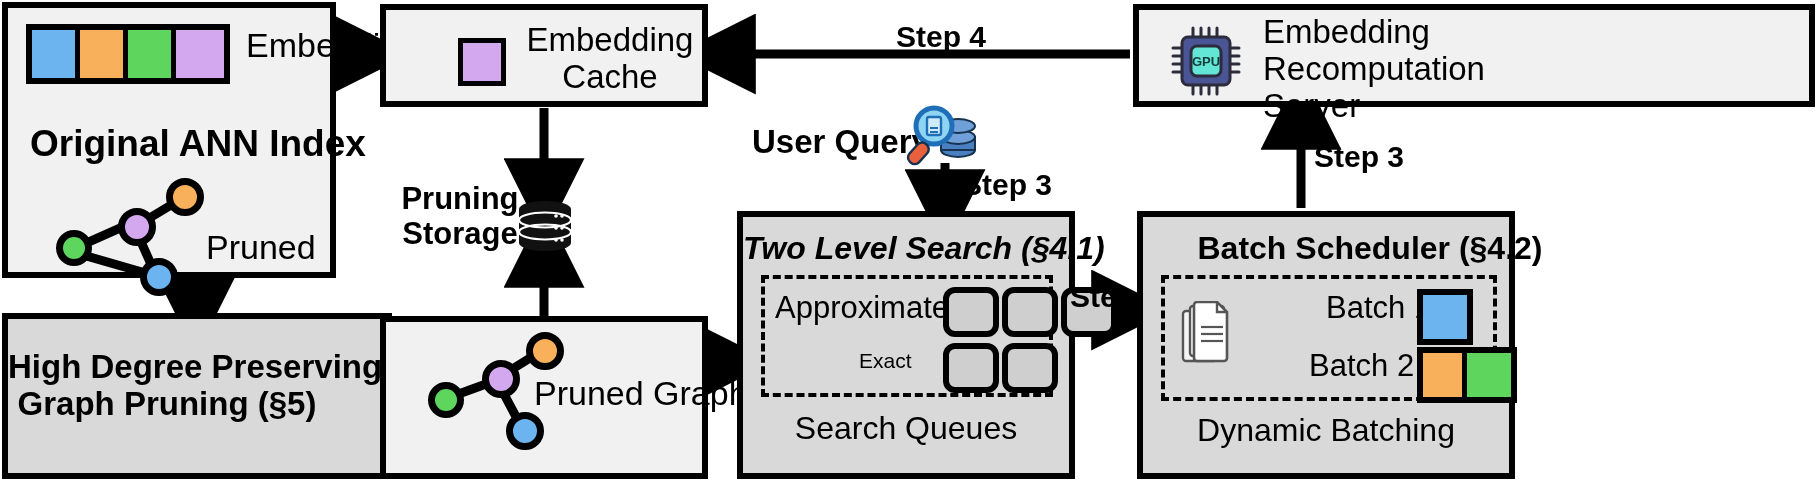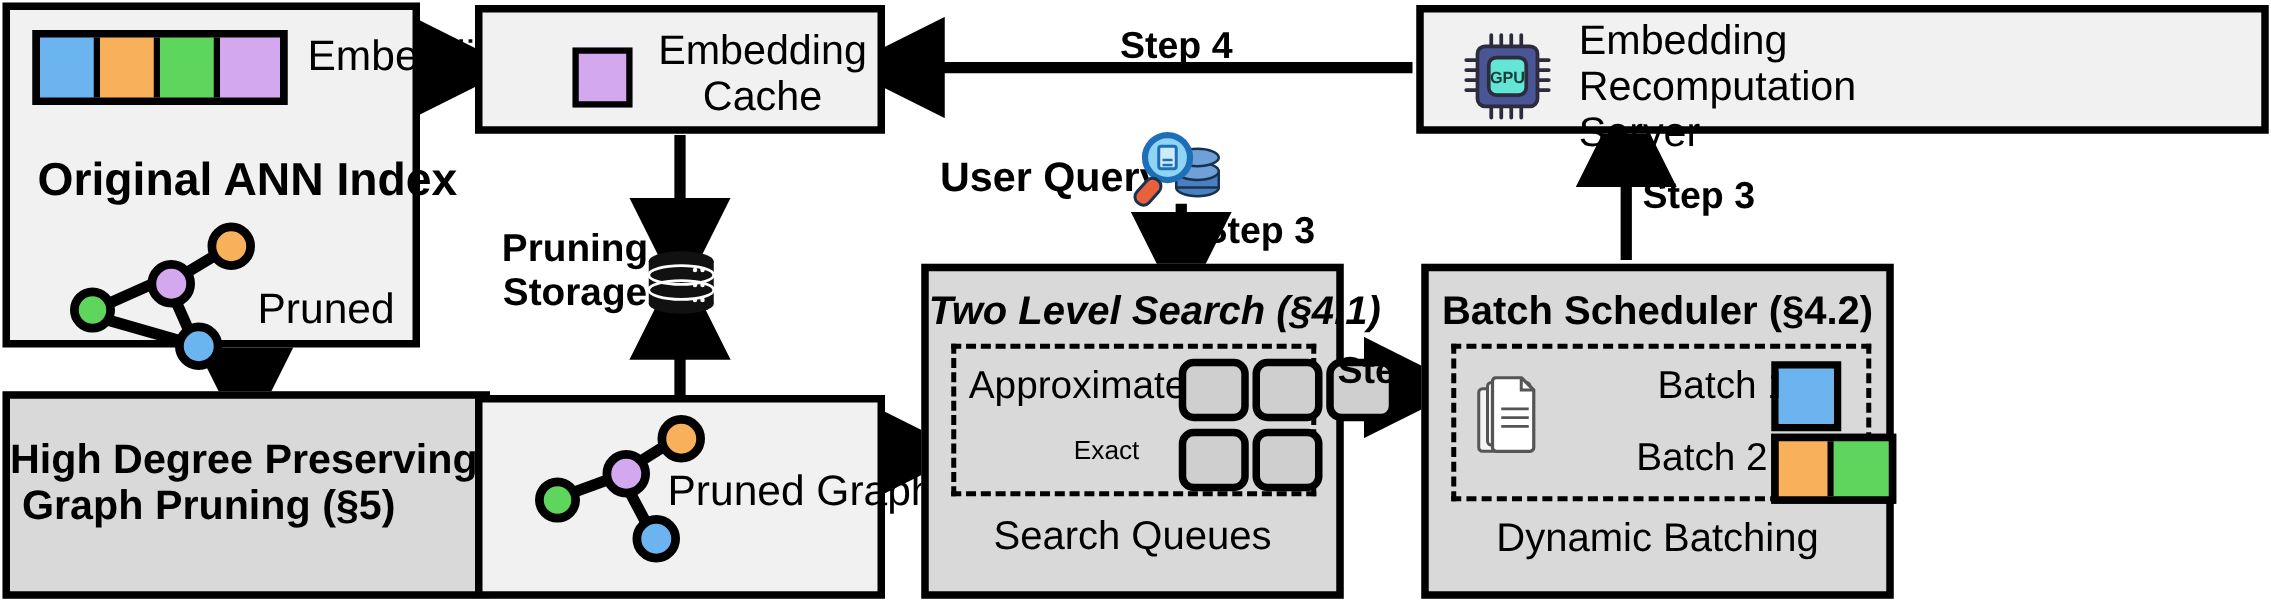--- a/index.html
+++ b/index.html
@@ -160,21 +160,21 @@
         <div class="pill"></div>
         <div class="pill"></div>
       </div>
     </div>
 
     <div class="lbl ctr" style="left:0;top:194px;width:326px;font-size:32px;">Search Queues</div>
   </div>
   <div class="lbl bold" style="left:1070px;top:280px;font-size:30px;">Step 2</div>
 
   <div class="box shaded" style="left:1137px;top:211px;width:378px;height:268px;">
-    <div class="lbl bold ctr" style="left:0;top:14px;width:366px;font-size:32px;">Batch Scheduler (§4.2)</div>
+    <div class="lbl bold ctr" style="left:0;top:14px;width:366px;font-size:32px;padding-left:44px;">Batch Scheduler (§4.2)</div>
 
     <div class="dashbox" style="left:18px;top:58px;width:336px;height:126px;">
       <svg style="position:absolute;left:16px;top:22px;" width="56" height="72" viewBox="0 0 56 72">
         <rect x="2" y="10" width="34" height="50" rx="3" fill="#f4f4f4" stroke="#555" stroke-width="2.4"></rect>
         <rect x="9" y="5" width="34" height="50" rx="3" fill="#f8f8f8" stroke="#555" stroke-width="2.4"></rect>
         <path d="M16,1 h20 l10,10 v46 a3,3 0 0 1 -3,3 h-27 a3,3 0 0 1 -3,-3 v-53 a3,3 0 0 1 3,-3 z" fill="#fff" stroke="#555" stroke-width="2.6"></path>
         <path d="M36,1 v10 h10" fill="none" stroke="#555" stroke-width="2.4"></path>
         <line x1="20" y1="26" x2="42" y2="26" stroke="#555" stroke-width="2.2"></line>
         <line x1="20" y1="33" x2="42" y2="33" stroke="#555" stroke-width="2.2"></line>
         <line x1="20" y1="40" x2="42" y2="40" stroke="#555" stroke-width="2.2"></line>

